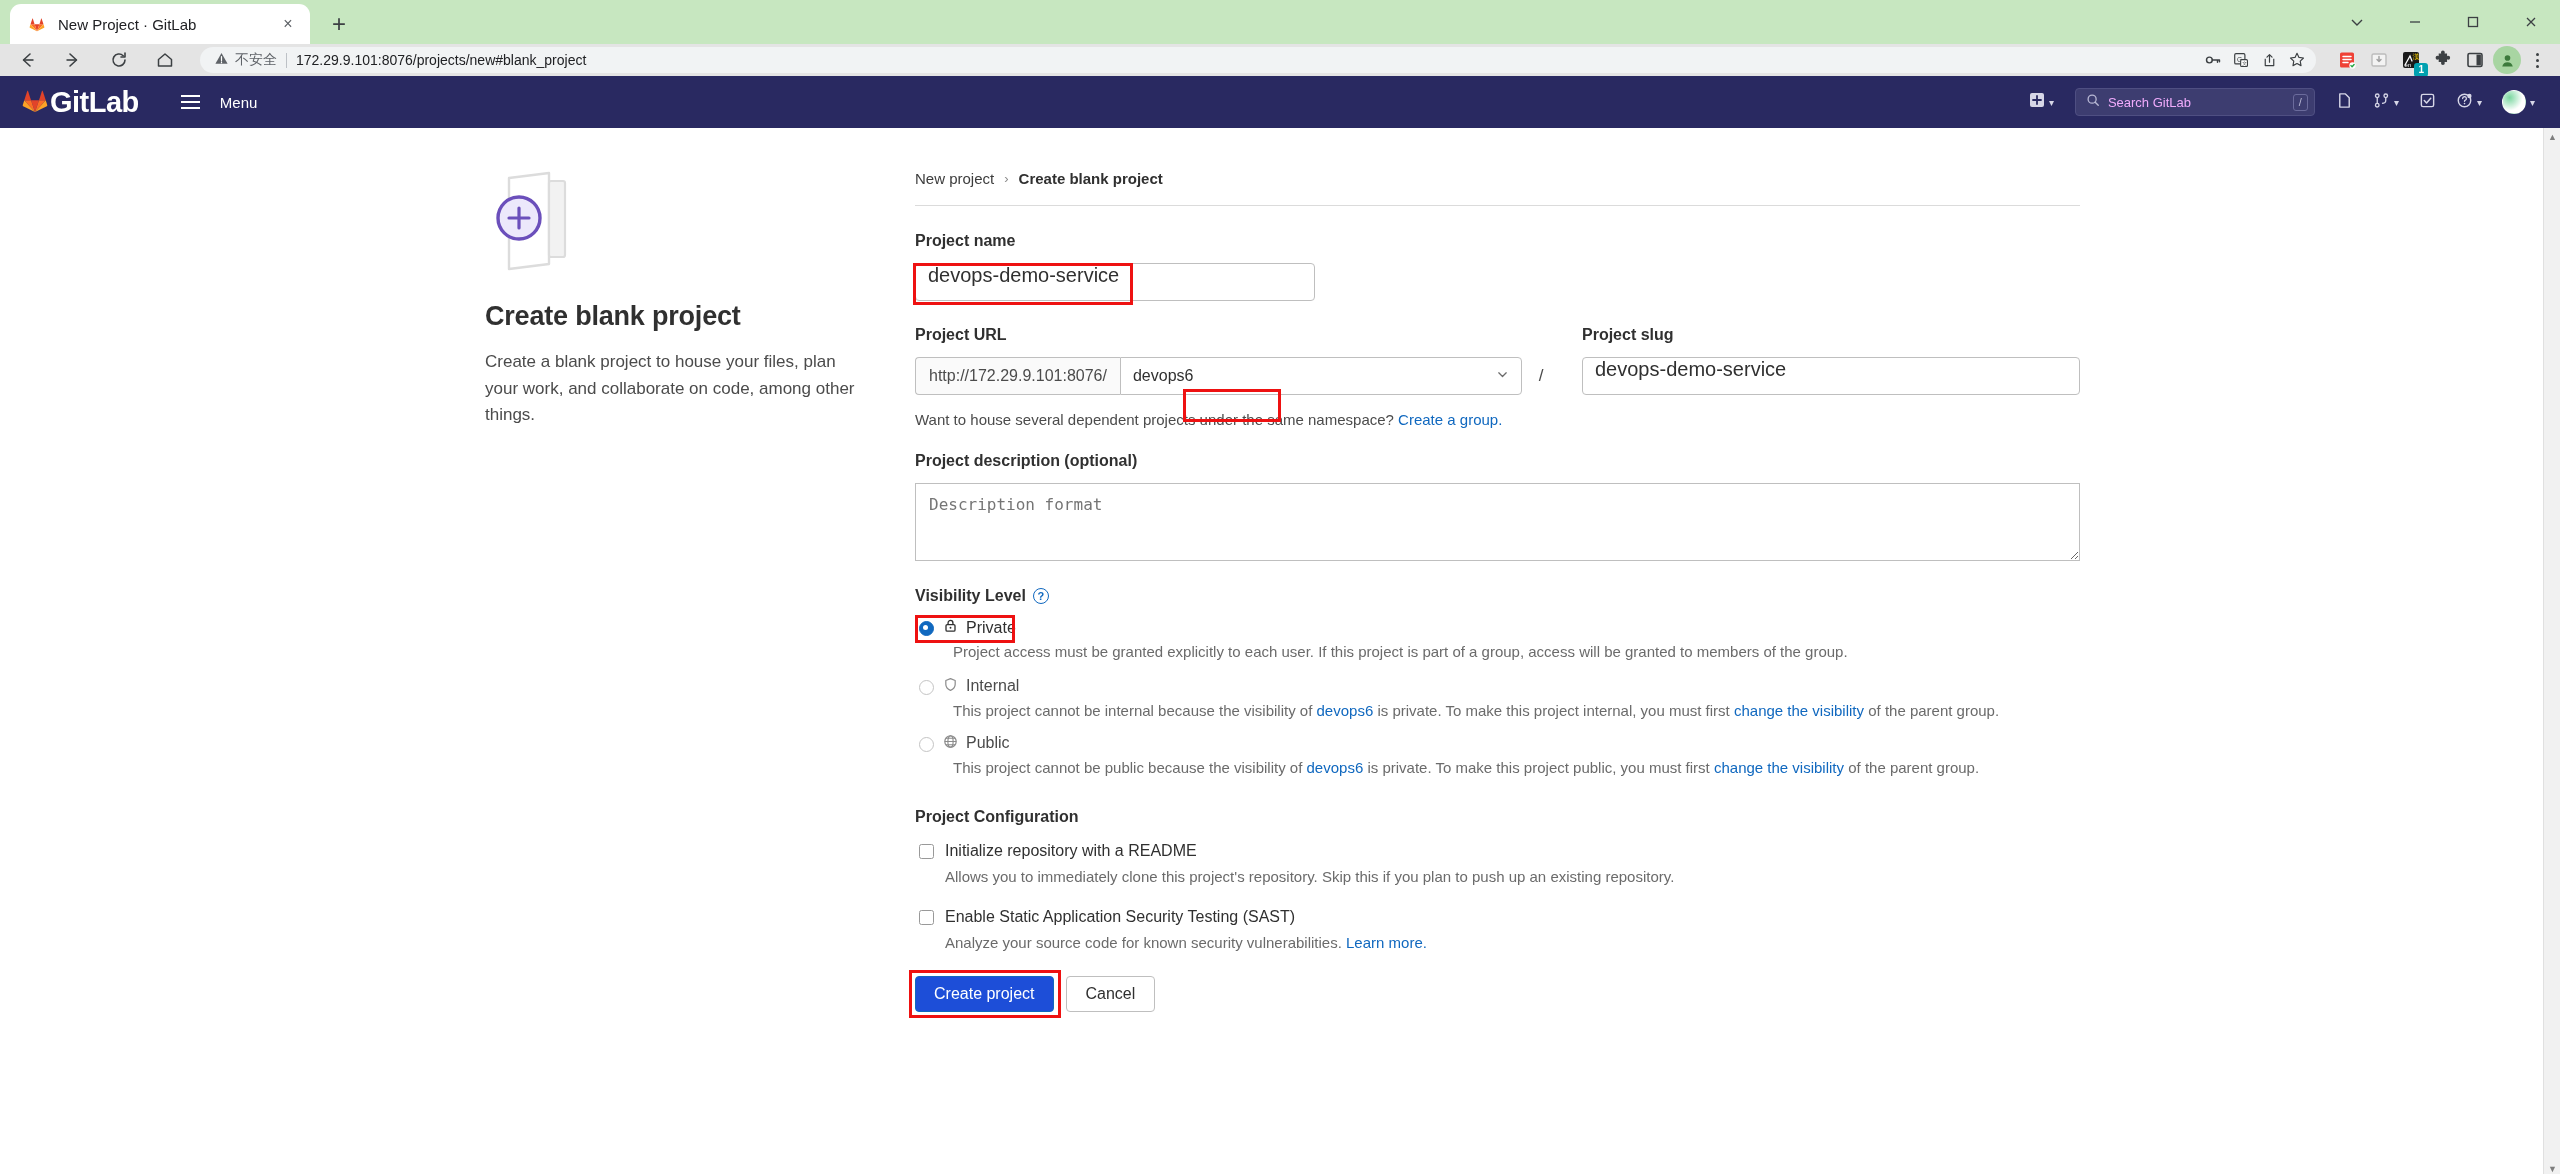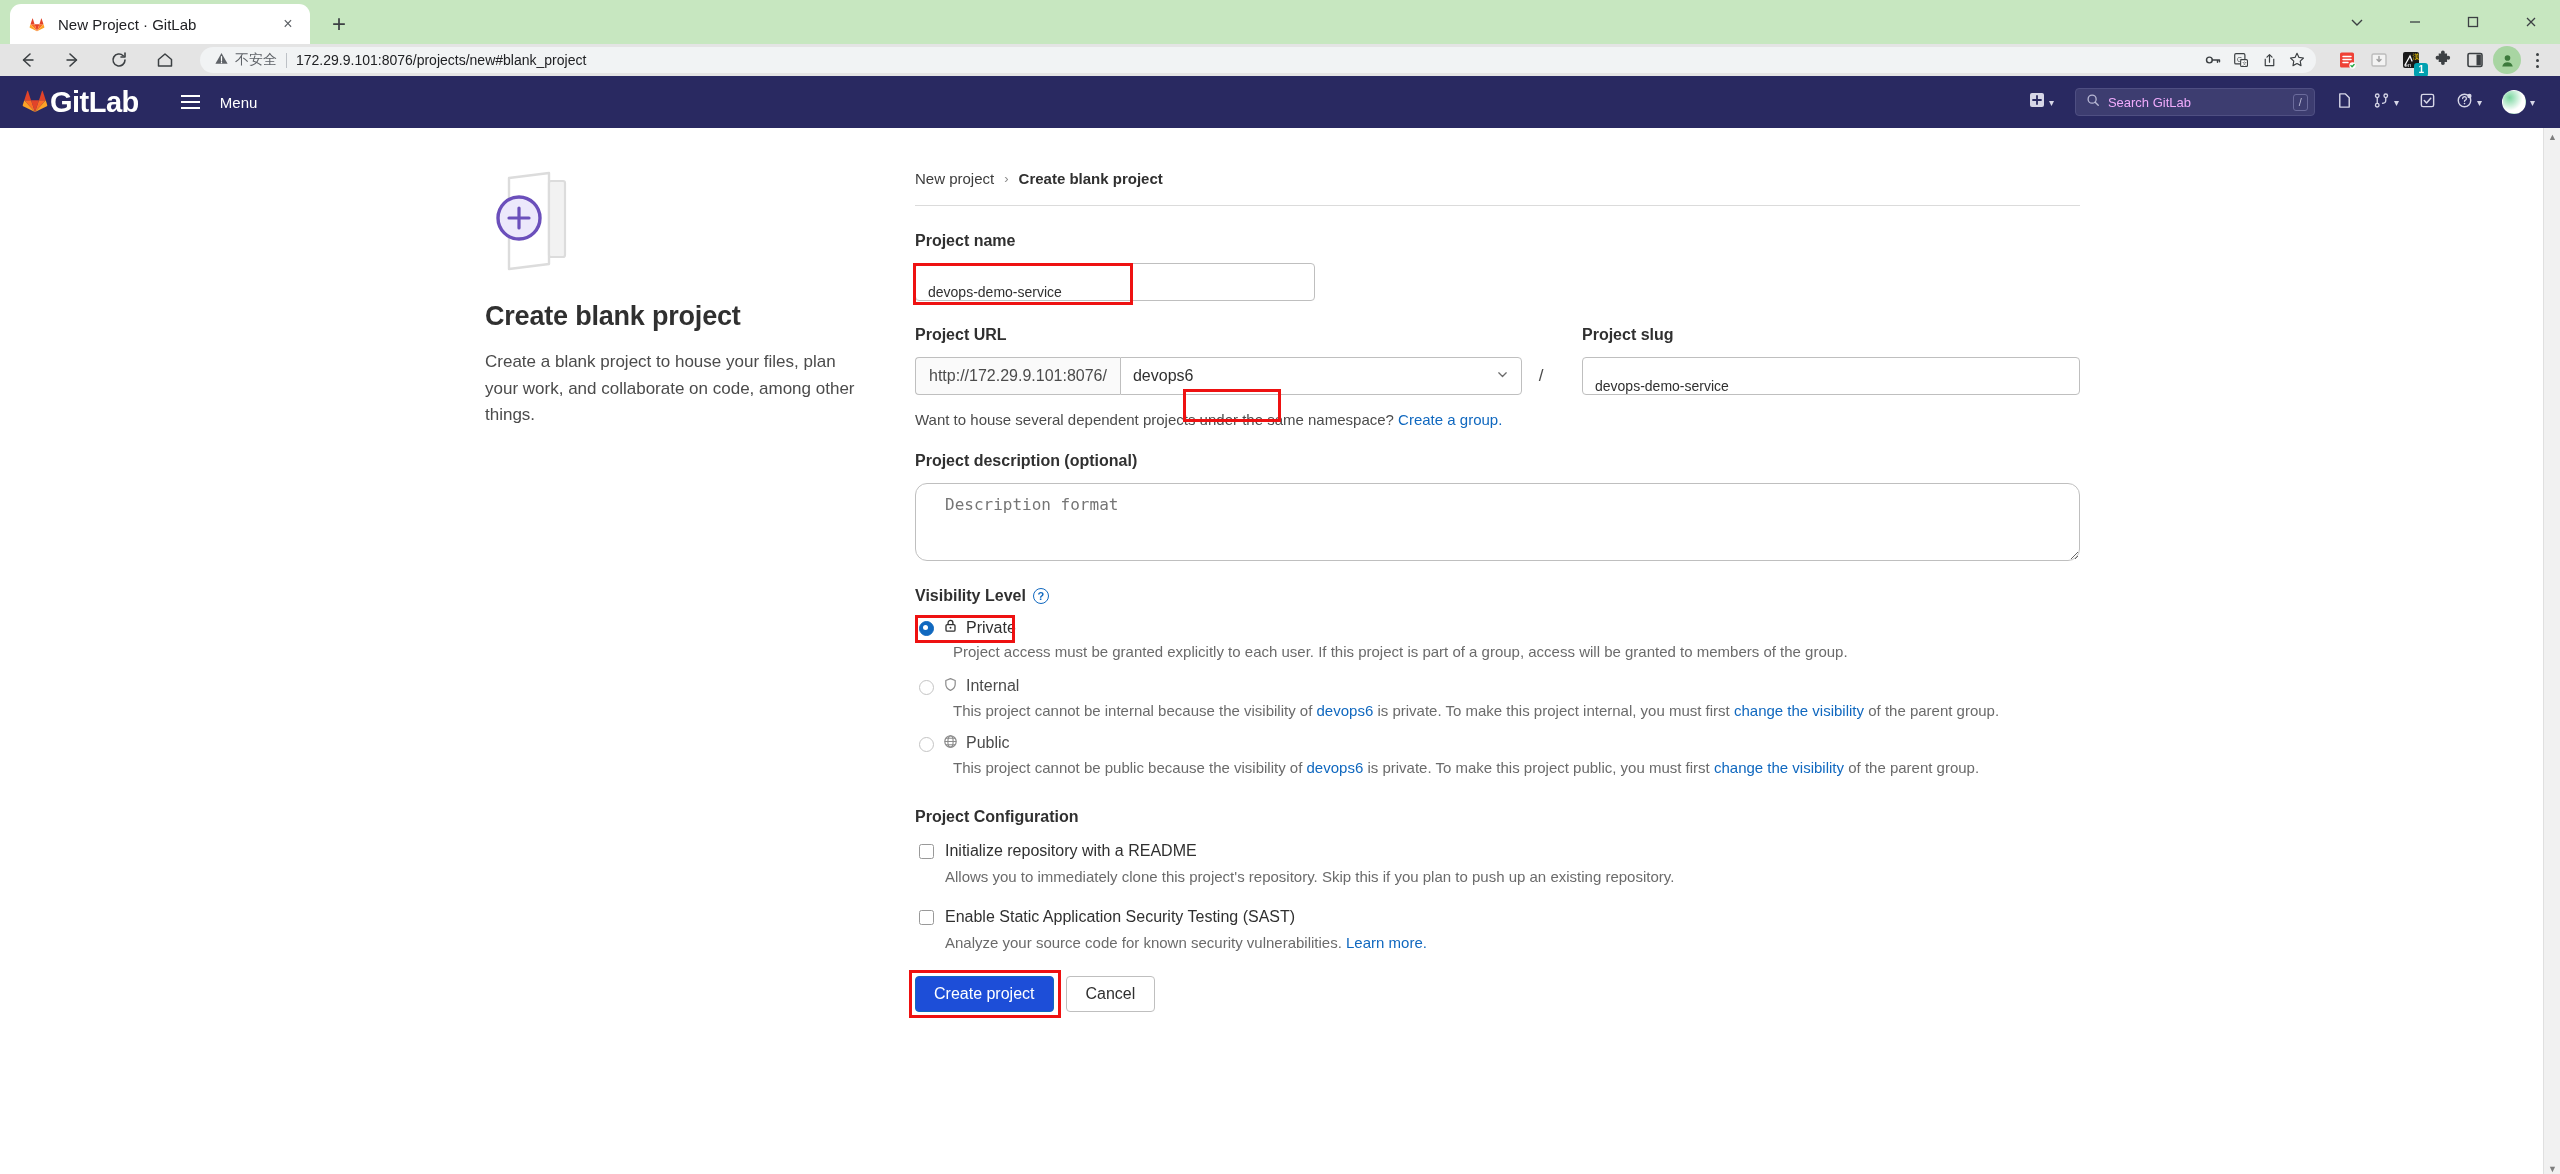--- a/index.html
+++ b/index.html
@@ -152,22 +152,22 @@
   .bc-sep { color: #8a8a8a; font-size: 13px; }
   .bc-current { color: #303030; font-weight: 600; }
   .bc-rule { height: 1px; background: #dbdbdb; margin: 18px 0 26px 0; }
 
   .field-label {
     font-size: 16px; color: #303030; font-weight: 600; margin-bottom: 13px;
     display: flex; align-items: center; gap: 7px;
   }
   .text-input {
     height: 38px; border: 1px solid #bfbfbf; border-radius: 4px;
-    background: #fff; display: flex; align-items: flex-end; padding: 0 12px;
-    font-size: 14px; color: #303030;
+    background: #fff; display: flex; align-items: flex-start; padding: 0 12px;
+    font-size: 20px; color: #303030;
   }
   .input-name { width: 400px; }
   .url-left { width: 607px; }
   .url-group { display: flex; height: 38px; }
   .url-prefix {
     background: #fafafa; border: 1px solid #bfbfbf; border-right: none;
     border-radius: 4px 0 0 4px; display: flex; align-items: center;
     padding: 0 13px; font-size: 16px; color: #4b4b4b; white-space: nowrap;
   }
   .url-select {
@@ -180,22 +180,22 @@
     width: 38px; display: flex; align-items: center; justify-content: center;
     font-size: 17px; color: #4b4b4b; height: 38px;
   }
   .slug-col { flex: 1; }
   .slug-input { width: 100%; }
 
   .hint { font-size: 15px; color: #4b4b4b; margin-top: 16px; }
   .link { color: #1068bf; text-decoration: none; }
 
   .desc-area {
-    width: 100%; height: 78px; border: 1px solid #bfbfbf; border-radius: 12px;
-    padding: 11px 29px; font-size: 16px; color: #701a75;
+    width: 100%; height: 78px; border: 1px solid #bfbfbf; border-radius: 0;
+    padding: 11px 13px; font-size: 16px; color: #701a75;
   }
 
   .help-circle {
     width: 16px; height: 16px; border-radius: 50%; border: 1.6px solid #1068bf;
     color: #1068bf; font-size: 11px; display: flex; align-items: center;
     justify-content: center; font-weight: bold; line-height: 1;
   }
 
   .vis-option { display: flex; align-items: flex-start; margin-bottom: 4px; position: relative; }
   .radio {

